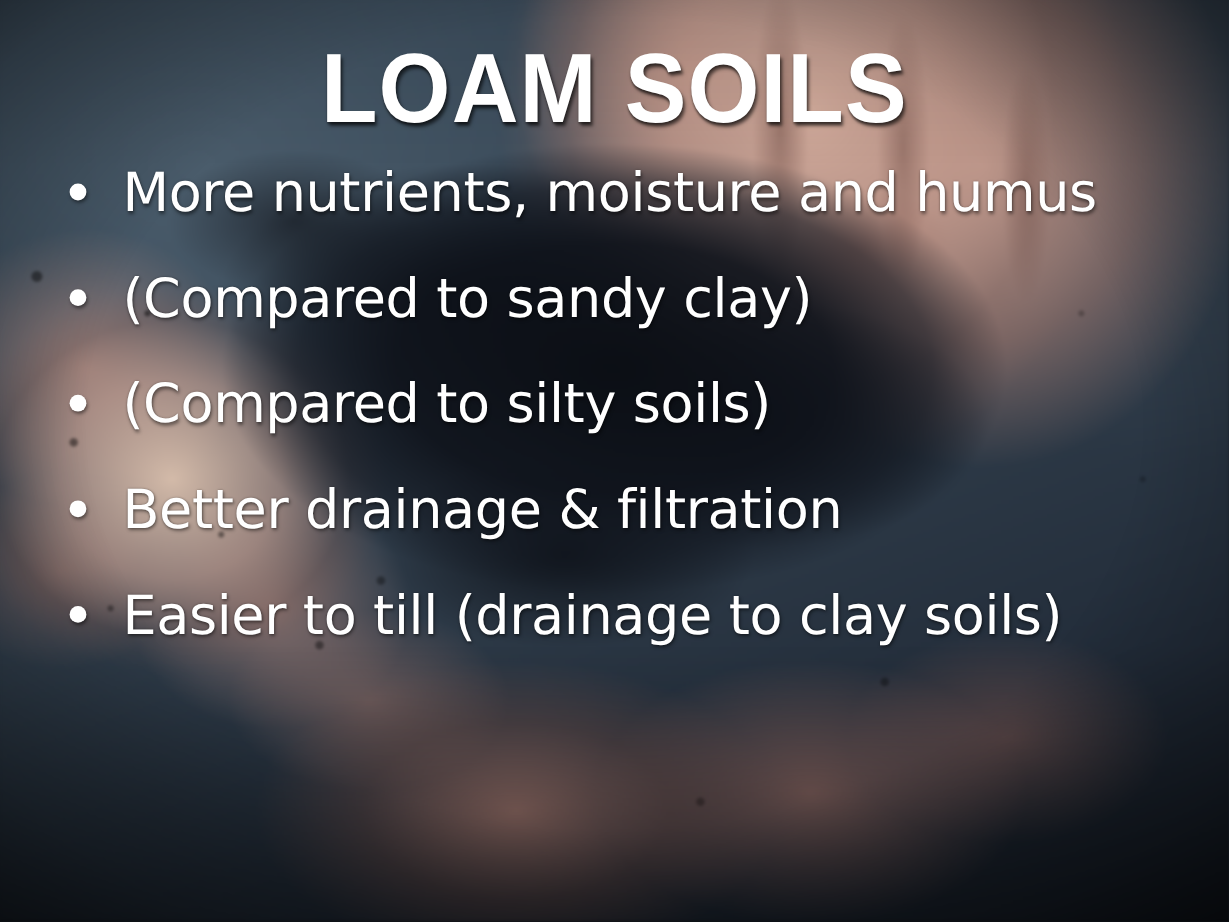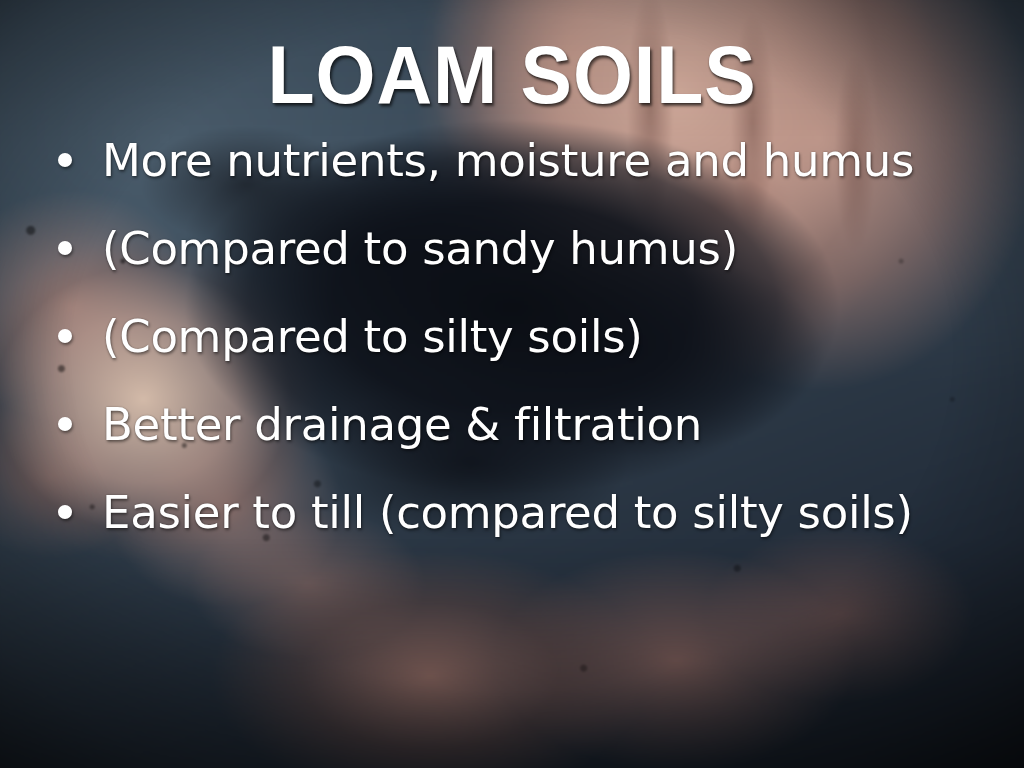--- a/index.html
+++ b/index.html
@@ -189,33 +189,33 @@
 
     <ul class="bullet-list">
 
       <li class="bullet-item">
         <span class="bullet-marker"></span>
         <span class="bullet-text">More nutrients, moisture and humus</span>
       </li>
 
       <li class="bullet-item">
         <span class="bullet-marker"></span>
-        <span class="bullet-text">(Compared to sandy humus)</span>
+        <span class="bullet-text">(Compared to sandy clay)</span>
       </li>
 
       <li class="bullet-item">
         <span class="bullet-marker"></span>
         <span class="bullet-text">(Compared to silty soils)</span>
       </li>
 
       <li class="bullet-item">
         <span class="bullet-marker"></span>
         <span class="bullet-text">Better drainage &amp; filtration</span>
       </li>
 
       <li class="bullet-item">
         <span class="bullet-marker"></span>
-        <span class="bullet-text">Easier to till (compared to silty soils)</span>
+        <span class="bullet-text">Easier to till (drainage to clay soils)</span>
       </li>
 
     </ul>
   </div>
 </div>
 
 </body></html>

